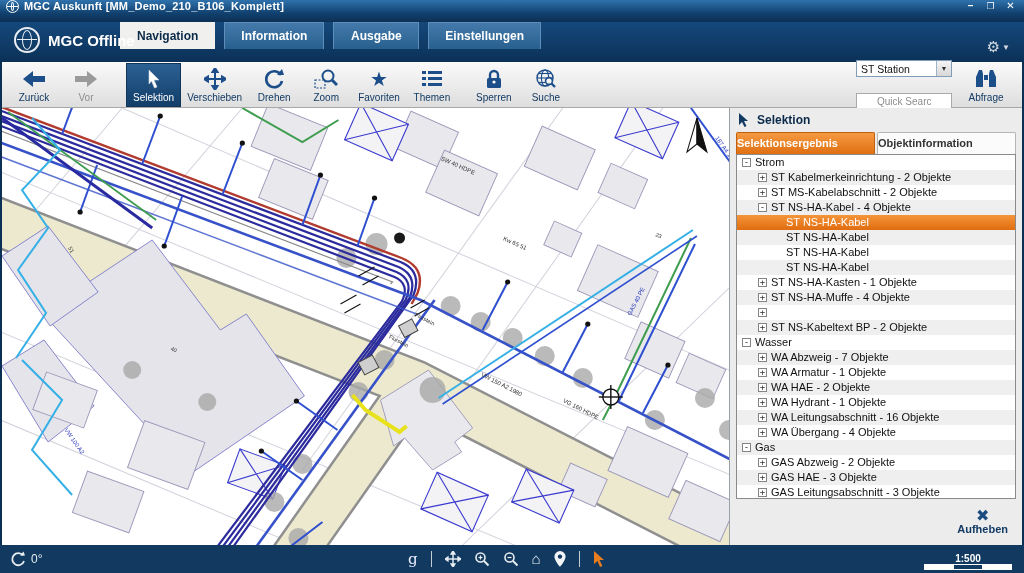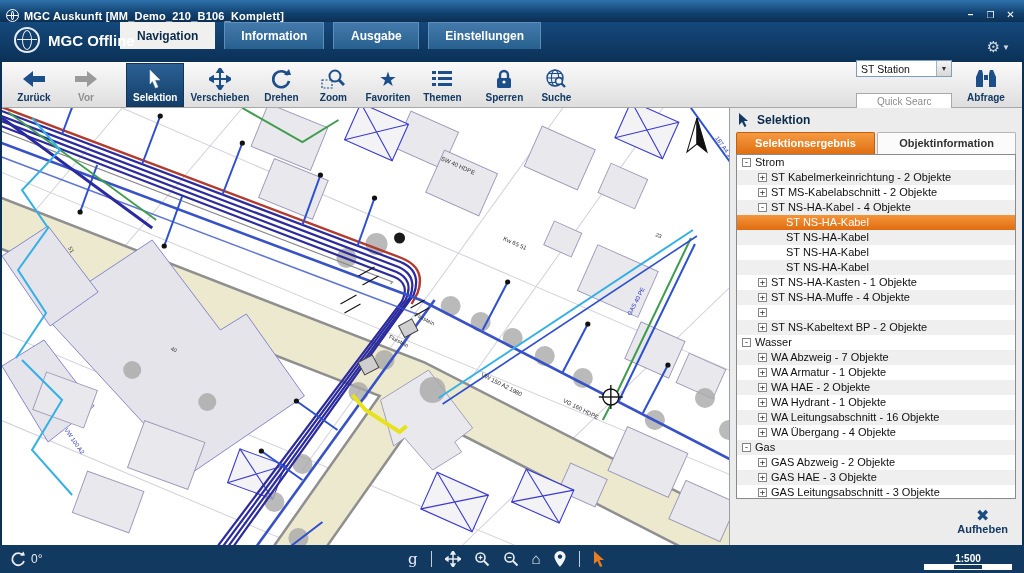--- a/index.html
+++ b/index.html
@@ -1,21 +1,21 @@
 <!DOCTYPE html>
 <html><head>
 <meta charset="utf-8">
 <style>
   *{margin:0;padding:0;box-sizing:border-box}
   html,body{width:1024px;height:573px;overflow:hidden}
   body{font-family:"Liberation Sans","DejaVu Sans",sans-serif;background:#0c3055}
   .window{position:relative;width:1024px;height:573px;background:#0c3055}
 
   
-  .titlebar{height:22px;background:linear-gradient(180deg,#2f72ad,#11416f 60%,#0c3055);display:flex;align-items:flex-end;padding:0 6px;color:#fff}
+  .titlebar{height:22px;background:linear-gradient(180deg,#2f72ad,#11416f 60%,#0c3055);display:flex;align-items:flex-start;padding:0 6px;color:#fff}
   .titlebar .tglobe{width:13px;height:13px;border:1.3px solid #fff;border-radius:50%;position:relative;margin-right:5px;flex:0 0 auto}
   .titlebar .tglobe:before{content:"";position:absolute;inset:1px 4px;border:1px solid #fff;border-radius:50%}
   .titlebar .tglobe:after{content:"";position:absolute;left:0;right:0;top:4.5px;border-top:1px solid #fff}
   .title-text{font-size:11px;font-weight:bold;letter-spacing:.2px}
   .win-controls{margin-left:auto;display:flex;gap:5px}
   .wc{width:15px;height:13px;color:#fff;font-size:10px;line-height:12px;text-align:center;font-weight:bold}
   .wc[data-name="minimize-icon"]:before{content:"–"}
   .wc[data-name="maximize-icon"]:before{content:"❐";font-size:9px}
   .wc[data-name="close-icon"]:before{content:"✕"}
 
@@ -30,40 +30,40 @@
   .rtab{min-width:86px;padding:0 16px;height:27px;line-height:27px;text-align:center;font-size:12px;font-weight:bold;color:#fff;
         background:linear-gradient(180deg,#447aab,#27608f);border:1px solid #5d8fba;border-bottom:none}
   .rtab.active{background:#f0f0ee;color:#0a2a4a;border-color:#f0f0ee}
   .gear-wrap{position:absolute;right:14px;bottom:6px;color:#d4dae2;font-size:15px;display:flex;align-items:center;gap:2px}
   .gear-wrap .caret{font-size:8px;color:#d4dae2}
 
   
   .toolbar{height:46px;background:linear-gradient(180deg,#fafafa,#dedede);border-bottom:1px solid #a8a8a8;display:flex;align-items:center;padding:0 6px;margin:0 2px;position:relative}
   .tbtn{display:flex;flex-direction:column;align-items:center;justify-content:center;min-width:52px;height:44px;padding:2px 6px 1px;color:#123a63}
   .tbtn .ticon{height:24px;display:flex;align-items:center;justify-content:center}
-  .tbtn .tlabel{font-size:10px;font-weight:bold;margin-top:1px;white-space:nowrap}
+  .tbtn .tlabel{font-size:10px;font-weight:normal;margin-top:1px;white-space:nowrap}
   .tbtn.disabled{color:#8f8f8f}
   .tbtn.selected{background:linear-gradient(180deg,#2c6094,#123e68);color:#fff;border:1px solid #0f3558}
   .tb-right{margin-left:auto;display:flex;align-items:center;gap:8px;padding-right:4px}
   .combo-stack{display:flex;flex-direction:column;gap:16px}
   .combo{width:96px;height:17px;background:#fff;border:1px solid #7f9db9;display:flex;align-items:center;font-size:10.5px;padding-left:4px;color:#111}
   .combo .dd{margin-left:auto;width:15px;height:100%;background:linear-gradient(180deg,#f4f4f4,#d8d8d8);border-left:1px solid #9db4c8;font-size:7px;display:flex;align-items:center;justify-content:center;color:#333}
   .qsearch{width:96px;height:16px;border:1px solid #a9a9a9;font-size:10px;padding:0 20px;color:#333;font-family:"Liberation Sans",sans-serif}
   .qsearch::placeholder{color:#8d8d8d}
 
   
   .main{display:flex;height:437px;margin:0 2px;background:#fff}
   .map{flex:1;position:relative;background:#fff;overflow:hidden;border-right:1px solid #98a0aa}
   .map svg{display:block;width:100%;height:100%}
 
   
   .panel{width:292px;background:#ececec;display:flex;flex-direction:column;position:relative}
   .panel-title{display:flex;align-items:center;gap:6px;padding:5px 8px 3px;color:#0a2a4a;font-size:12px;font-weight:bold}
   .ptabs{display:flex;padding:2px 6px 0;gap:2px}
-  .ptab{flex:1;height:22px;line-height:21px;text-align:center;font-size:11px;font-weight:bold;border:1px solid #b5b5b5;border-bottom:none;background:#fbfbfb;color:#333;border-radius:2px 2px 0 0}
+  .ptab{flex:1;height:22px;line-height:21px;text-align:left;font-size:11px;font-weight:bold;border:1px solid #b5b5b5;border-bottom:none;background:#fbfbfb;color:#333;border-radius:2px 2px 0 0}
   .ptab.active{background:linear-gradient(180deg,#f59a42,#e06f12);color:#fff;border-color:#c3600e}
   .tree{margin:0 6px;background:#fff;border:1px solid #8a8a8a;height:345px;overflow:hidden;font-size:11px;color:#111}
   .trow{height:15px;line-height:15px;display:flex;align-items:center;white-space:nowrap}
   .trow:nth-child(even){background:#efefef}
   .trow.lv0{padding-left:5px}
   .trow.lv1{padding-left:21px}
   .trow.lv2{padding-left:49px}
   .trow.sel{background:linear-gradient(180deg,#f5953a,#e06c10);color:#fff}
   .exp{width:9px;height:9px;border:1px solid #848484;background:#fff;color:#333;font-size:9px;line-height:7px;text-align:center;margin-right:4px;flex:0 0 auto;font-family:"DejaVu Sans Mono",monospace}
   .panel-footer{margin-top:auto;padding:8px 14px 10px;display:flex;justify-content:flex-end}

